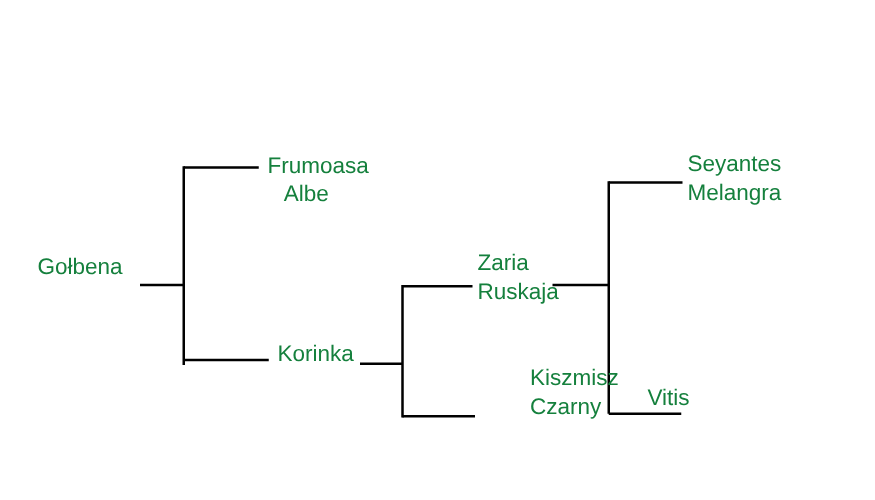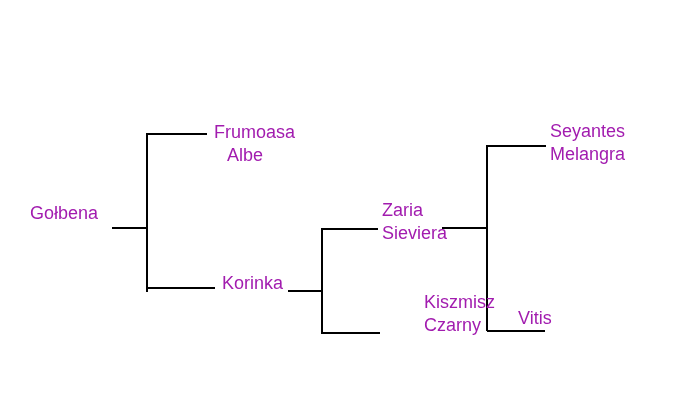--- a/index.html
+++ b/index.html
@@ -12,21 +12,21 @@
     width: 700px;
     height: 400px;
     background: #ffffff;
     overflow: hidden;
     font-family: "Liberation Sans", "DejaVu Sans", sans-serif;
   }
   .node-label {
     position: absolute;
     font-size: 18px;
     line-height: 23px;
-    color: #a21caf;
+    color: #15803d;
     white-space: nowrap;
   }
   .node-label span { display: block; }
   .edge {
     position: absolute;
     background: #000000;
   }
   
   .label-golbena  { left: 30px;  top: 202px; }
   .label-frumoasa { left: 214px; top: 121px; }
@@ -86,21 +86,21 @@
     <span class="l1">Frumoasa</span>
     <span class="l2">Albe</span>
   </div>
 
   <div class="node-label label-korinka">
     <span class="l1">Korinka</span>
   </div>
 
   <div class="node-label label-zaria">
     <span class="l1">Zaria</span>
-    <span class="l2">Sieviera</span>
+    <span class="l2">Ruskaja</span>
   </div>
 
   <div class="node-label label-kiszmisz">
     <span class="l1">Kiszmisz</span>
     <span class="l2">Czarny</span>
   </div>
 
   <div class="node-label label-seyantes">
     <span class="l1">Seyantes</span>
     <span class="l2">Melangra</span>

